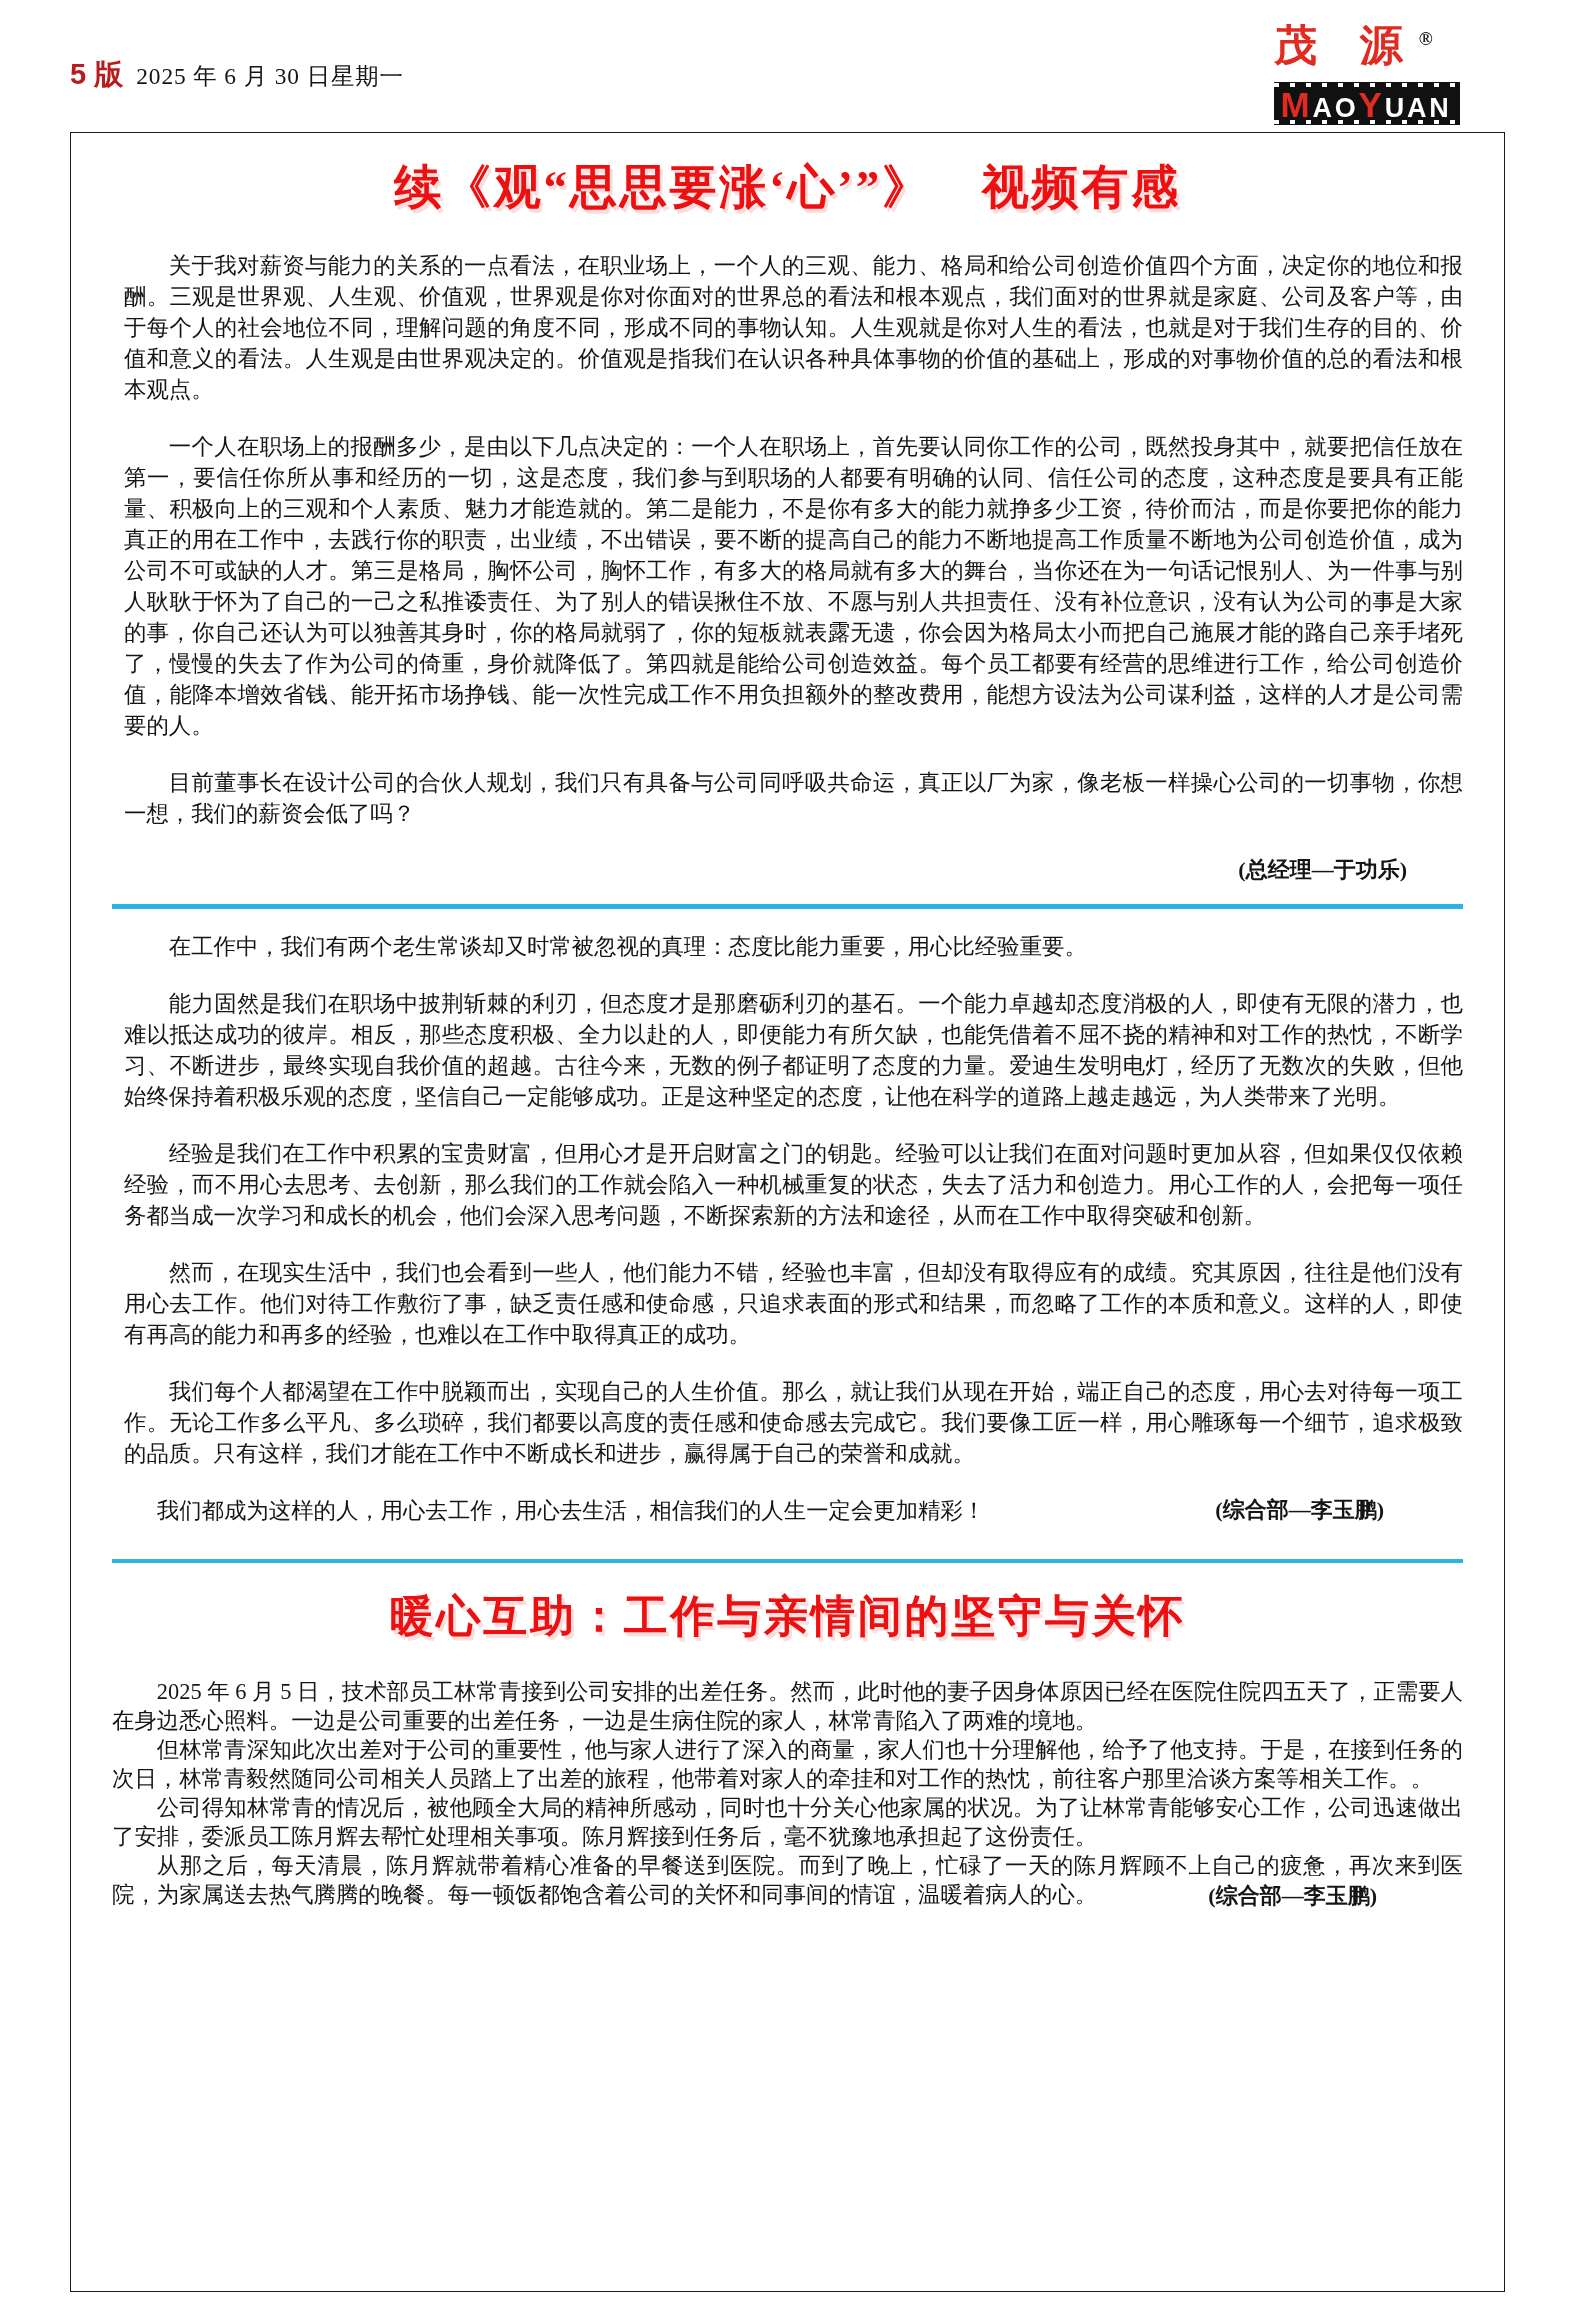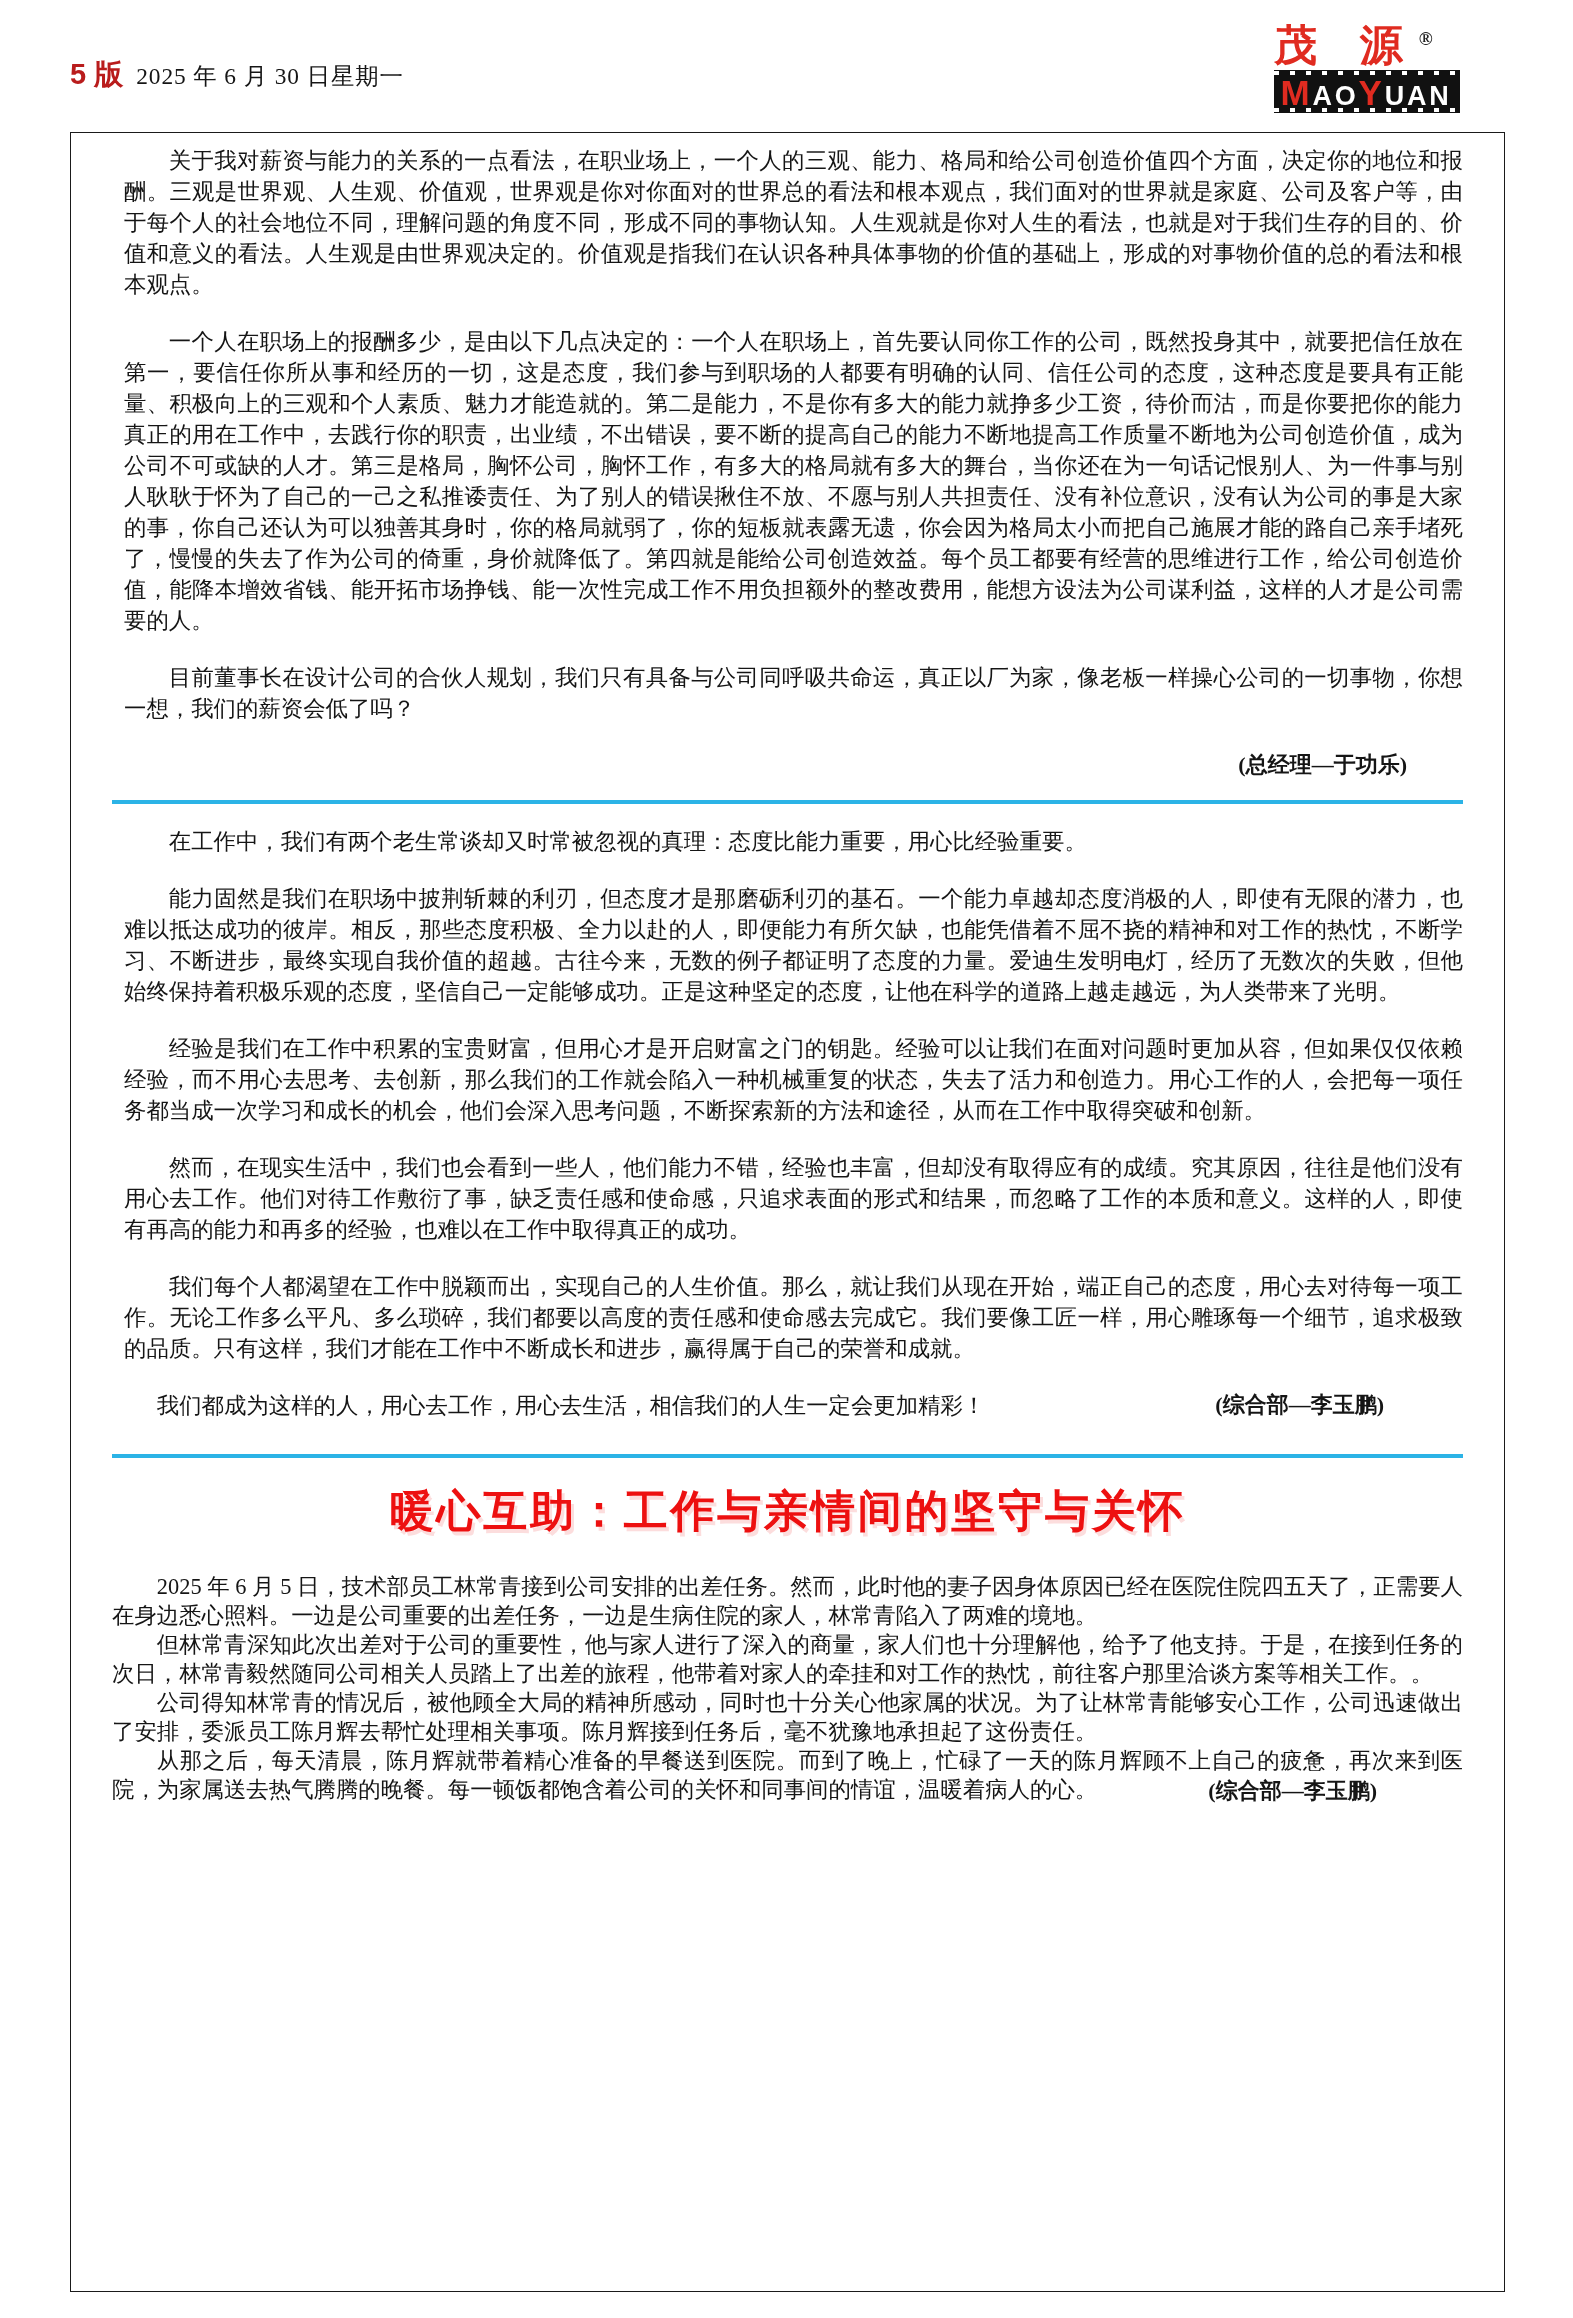--- a/index.html
+++ b/index.html
@@ -9,21 +9,21 @@
   }
   
   .page-header{position:absolute;left:70px;top:55px;display:flex;align-items:baseline;gap:13px;}
   .page-no{color:#b91c1c;font-weight:bold;font-size:29px;font-family:"Liberation Sans","DejaVu Sans",sans-serif;}
   .page-date{font-size:23.4px;letter-spacing:0.9px;}
   
   .logo{position:absolute;right:61px;top:24px;width:238px;text-align:left;}
   .logo-cn{color:#e02b20;font-weight:bold;font-size:43px;letter-spacing:16px;line-height:1;
            font-family:"Liberation Serif","DejaVu Serif",serif;white-space:nowrap;}
   .logo-reg{color:#222;font-size:18.7px;vertical-align:super;letter-spacing:0;font-weight:bold;}
-  .logo-band{position:relative;margin-top:3px;background:#111111;color:#ffffff;display:inline-block;
+  .logo-band{position:relative;margin-top:15px;background:#111111;color:#ffffff;display:inline-block;
              padding:4.7px 8.4px 3.7px 6.5px;font-family:"Liberation Sans","DejaVu Sans",sans-serif;
              font-weight:bold;font-size:27px;letter-spacing:2.8px;line-height:1;}
   .logo-band::before,.logo-band::after{content:"";position:absolute;left:0;right:0;height:3.7px;
              background:repeating-linear-gradient(90deg,#ffffff 0 4.7px,transparent 4.7px 16px);}
   .logo-band::before{top:1.4px;}
   .logo-band::after{bottom:1.4px;}
   .logo-m,.logo-y{color:#e02b20;font-size:35px;}
   
   .content-box{
     position:absolute;left:70px;top:132px;width:1435px;height:2160px;box-sizing:border-box;
@@ -55,20 +55,21 @@
 </div>
 
 <div class="logo">
   <div class="logo-cn"><span>茂 源</span><span class="logo-reg">®</span></div>
   <div class="logo-band"><span class="logo-m">M</span><span>AO</span><span class="logo-y">Y</span><span>UAN</span></div>
 </div>
 
 <div class="content-box">
 
   <div class="art">
+    <h1 class="article-title">续《观“思思要涨‘心’”》　视频有感</h1>
     <p>关于我对薪资与能力的关系的一点看法，在职业场上，一个人的三观、能力、格局和给公司创造价值四个方面，决定你的地位和报酬。三观是世界观、人生观、价值观，世界观是你对你面对的世界总的看法和根本观点，我们面对的世界就是家庭、公司及客户等，由于每个人的社会地位不同，理解问题的角度不同，形成不同的事物认知。人生观就是你对人生的看法，也就是对于我们生存的目的、价值和意义的看法。人生观是由世界观决定的。价值观是指我们在认识各种具体事物的价值的基础上，形成的对事物价值的总的看法和根本观点。</p>
     <p>一个人在职场上的报酬多少，是由以下几点决定的：一个人在职场上，首先要认同你工作的公司，既然投身其中，就要把信任放在第一，要信任你所从事和经历的一切，这是态度，我们参与到职场的人都要有明确的认同、信任公司的态度，这种态度是要具有正能量、积极向上的三观和个人素质、魅力才能造就的。第二是能力，不是你有多大的能力就挣多少工资，待价而沽，而是你要把你的能力真正的用在工作中，去践行你的职责，出业绩，不出错误，要不断的提高自己的能力不断地提高工作质量不断地为公司创造价值，成为公司不可或缺的人才。第三是格局，胸怀公司，胸怀工作，有多大的格局就有多大的舞台，当你还在为一句话记恨别人、为一件事与别人耿耿于怀为了自己的一己之私推诿责任、为了别人的错误揪住不放、不愿与别人共担责任、没有补位意识，没有认为公司的事是大家的事，你自己还认为可以独善其身时，你的格局就弱了，你的短板就表露无遗，你会因为格局太小而把自己施展才能的路自己亲手堵死了，慢慢的失去了作为公司的倚重，身价就降低了。第四就是能给公司创造效益。每个员工都要有经营的思维进行工作，给公司创造价值，能降本增效省钱、能开拓市场挣钱、能一次性完成工作不用负担额外的整改费用，能想方设法为公司谋利益，这样的人才是公司需要的人。</p>
     <p>目前董事长在设计公司的合伙人规划，我们只有具备与公司同呼吸共命运，真正以厂为家，像老板一样操心公司的一切事物，你想一想，我们的薪资会低了吗？</p>
     <div class="attr-line">(总经理—于功乐)</div>
   </div>
 
   <hr class="divider">
 
   <div class="art">
     <p>在工作中，我们有两个老生常谈却又时常被忽视的真理：态度比能力重要，用心比经验重要。</p>

